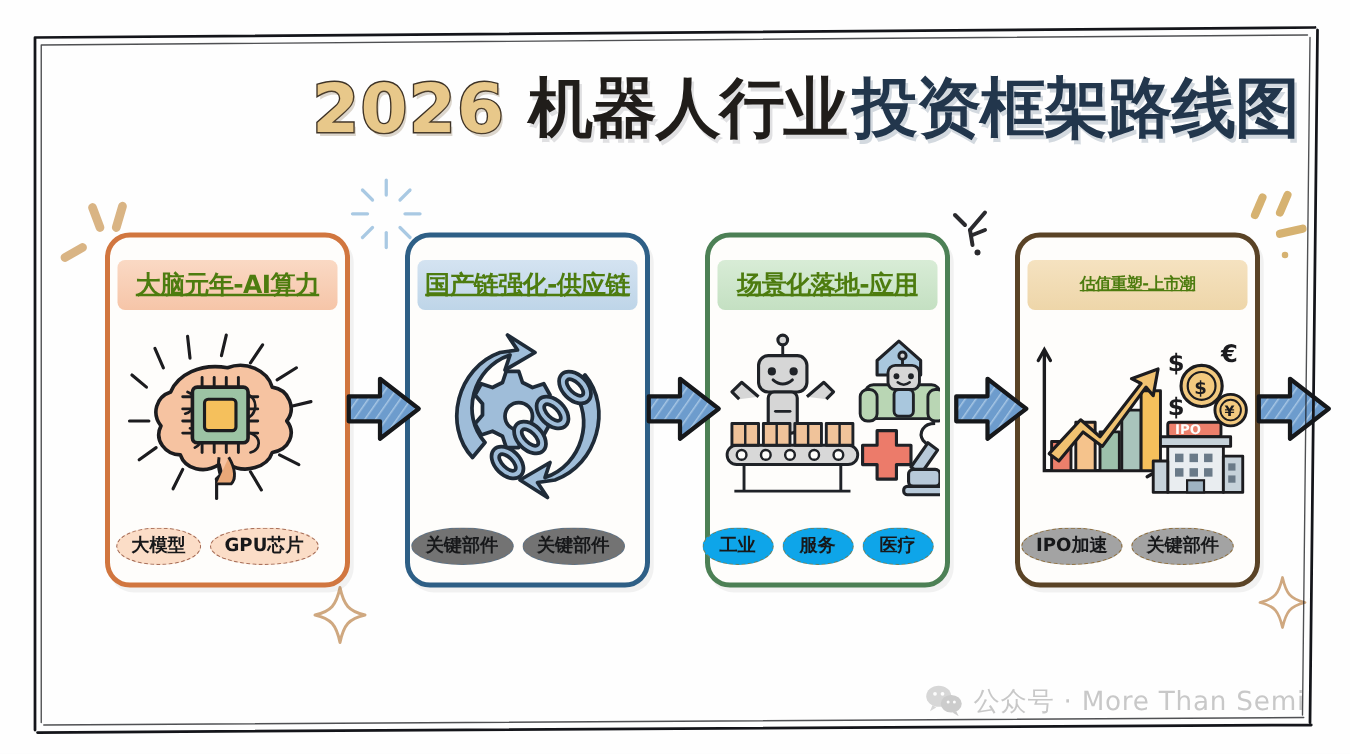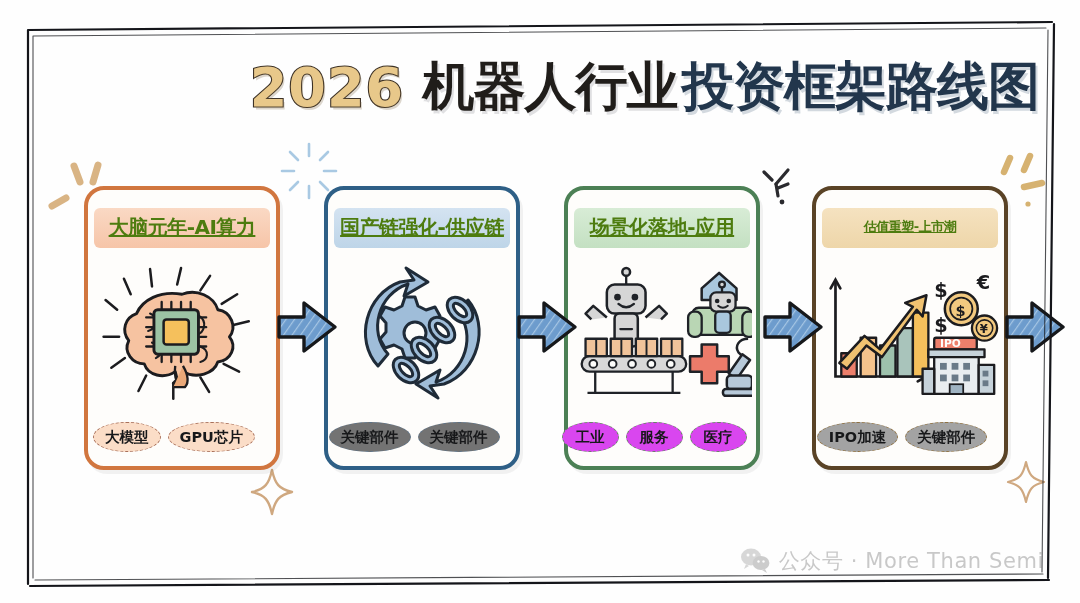--- a/index.html
+++ b/index.html
@@ -156,21 +156,21 @@
     font-weight: 700;
     color: #17181a;
     padding: 7px 11px;
     border-radius: 50%/50%;
     border: 1.6px dashed #6d6257;
     white-space: nowrap;
     line-height: 1;
   }
   .c1 .tag { background: #fbddc7; border-color: #a9705a; }
   .c2 .tag { background: #737373; border-color: #5d7286; }
-  .c3 .tag { background: #d946ef; border-color: #6a8268; }
+  .c3 .tag { background: #0ea5e9; border-color: #6a8268; }
   .c4 .tag { background: #a3a3a3; border-color: #8e7143; }
   .c3 .tag { padding: 7px 13px; }
 
   
   .arrow {
     position: absolute;
     z-index: 4;
     top: 296px;
   }
   .arrow.a1 { left: 276px; }

